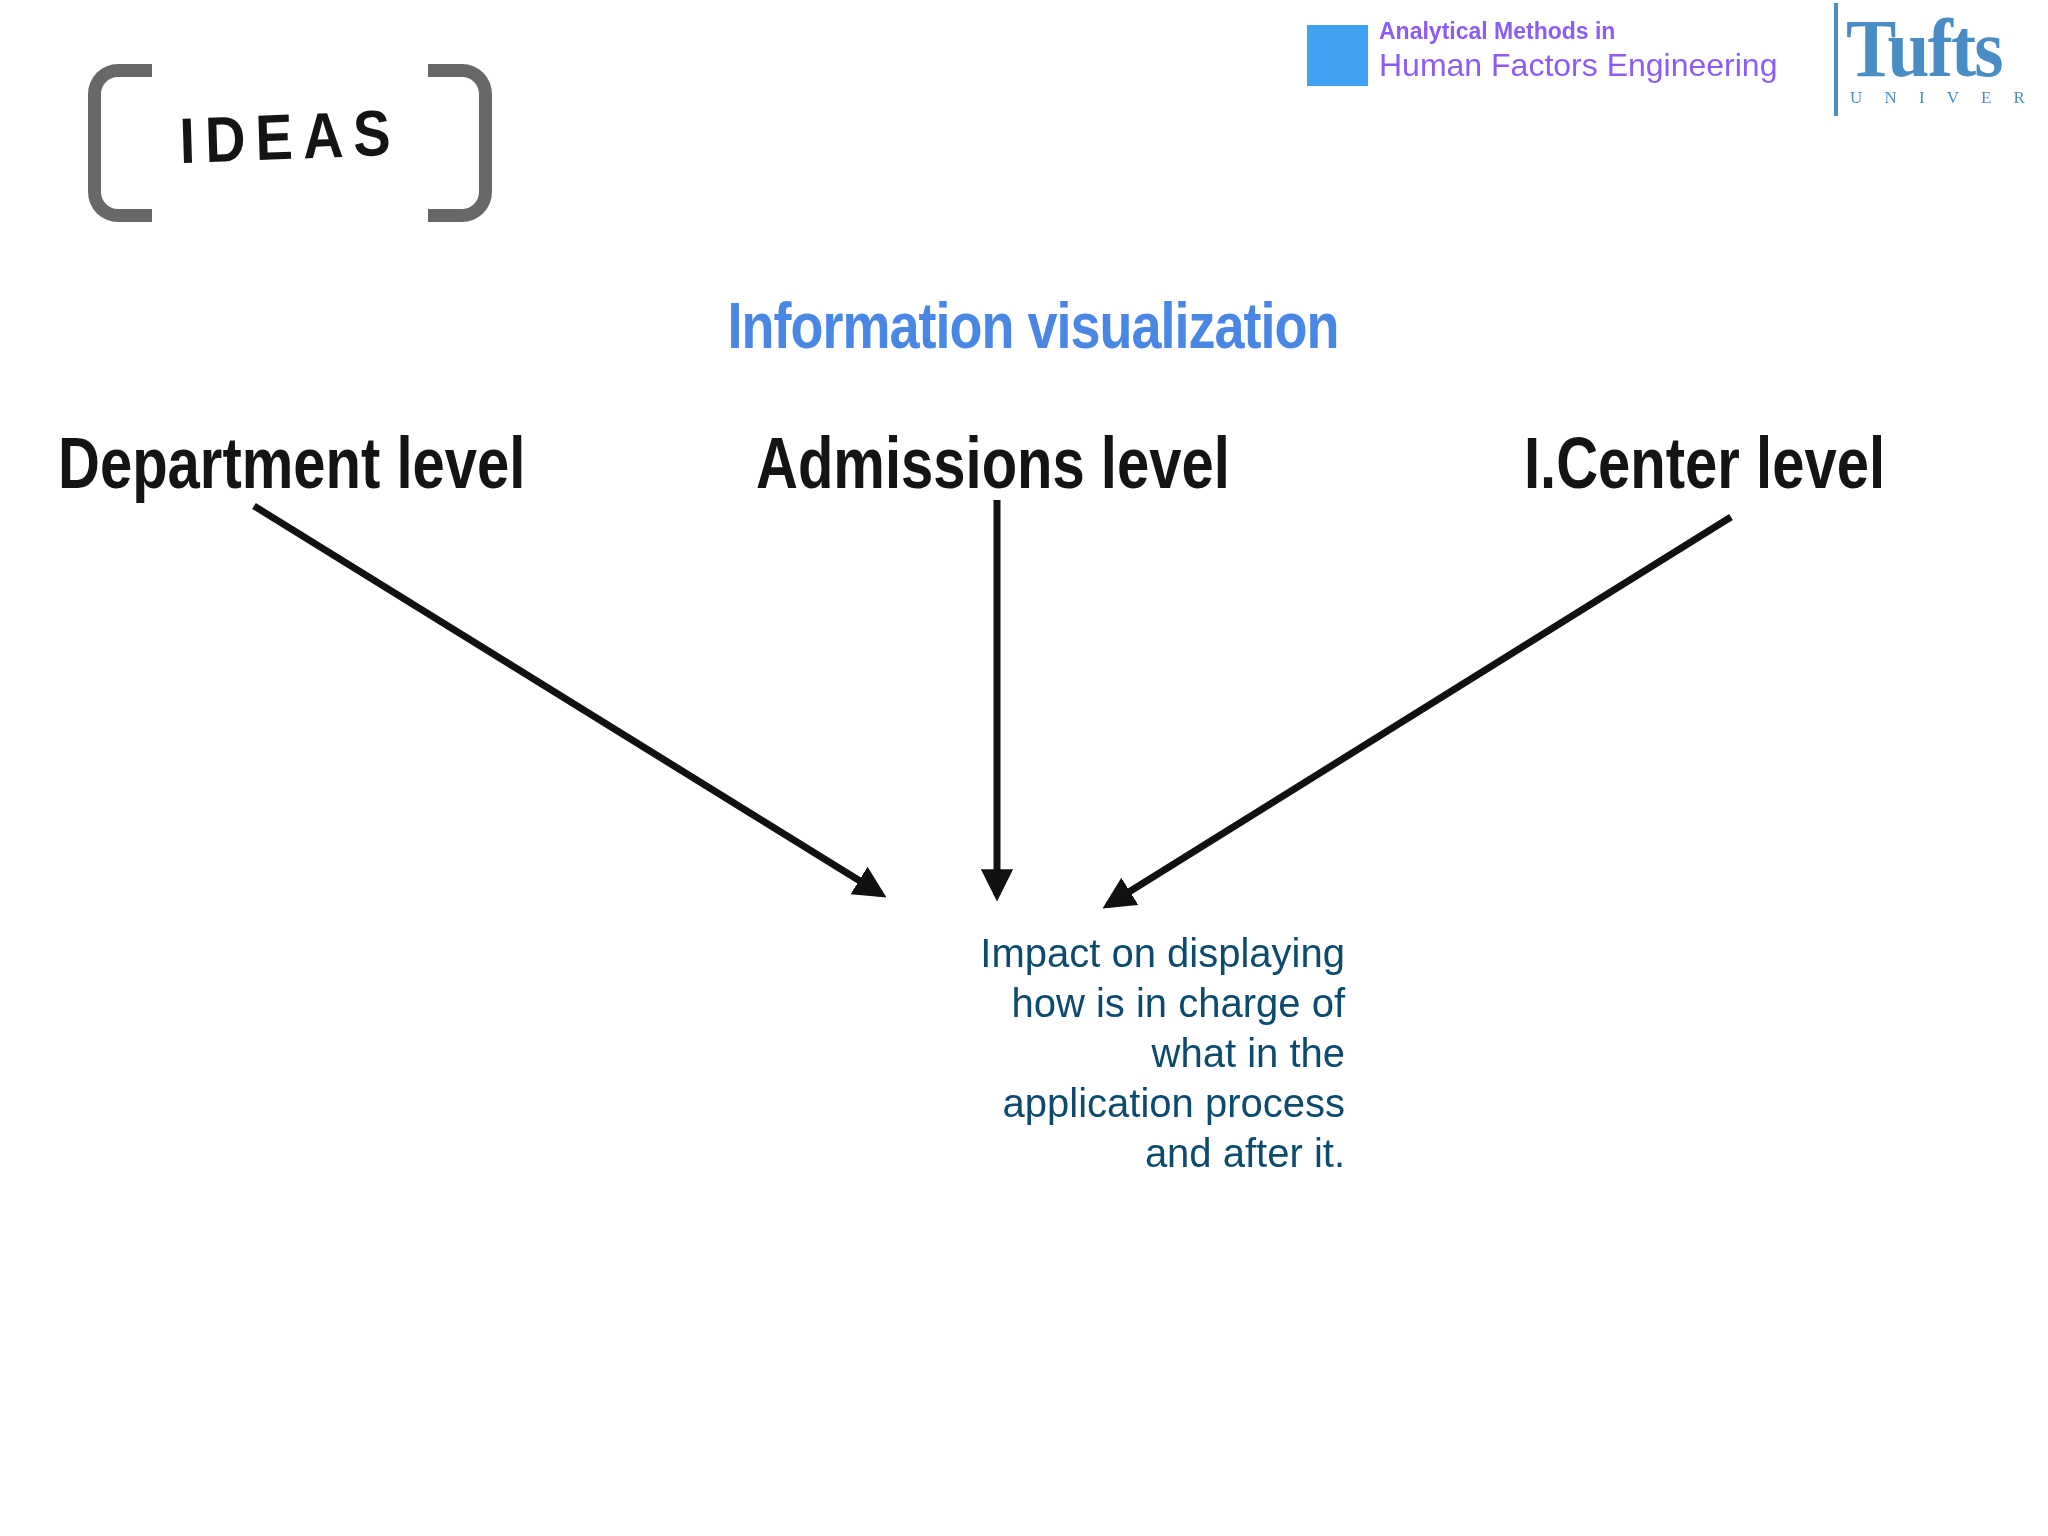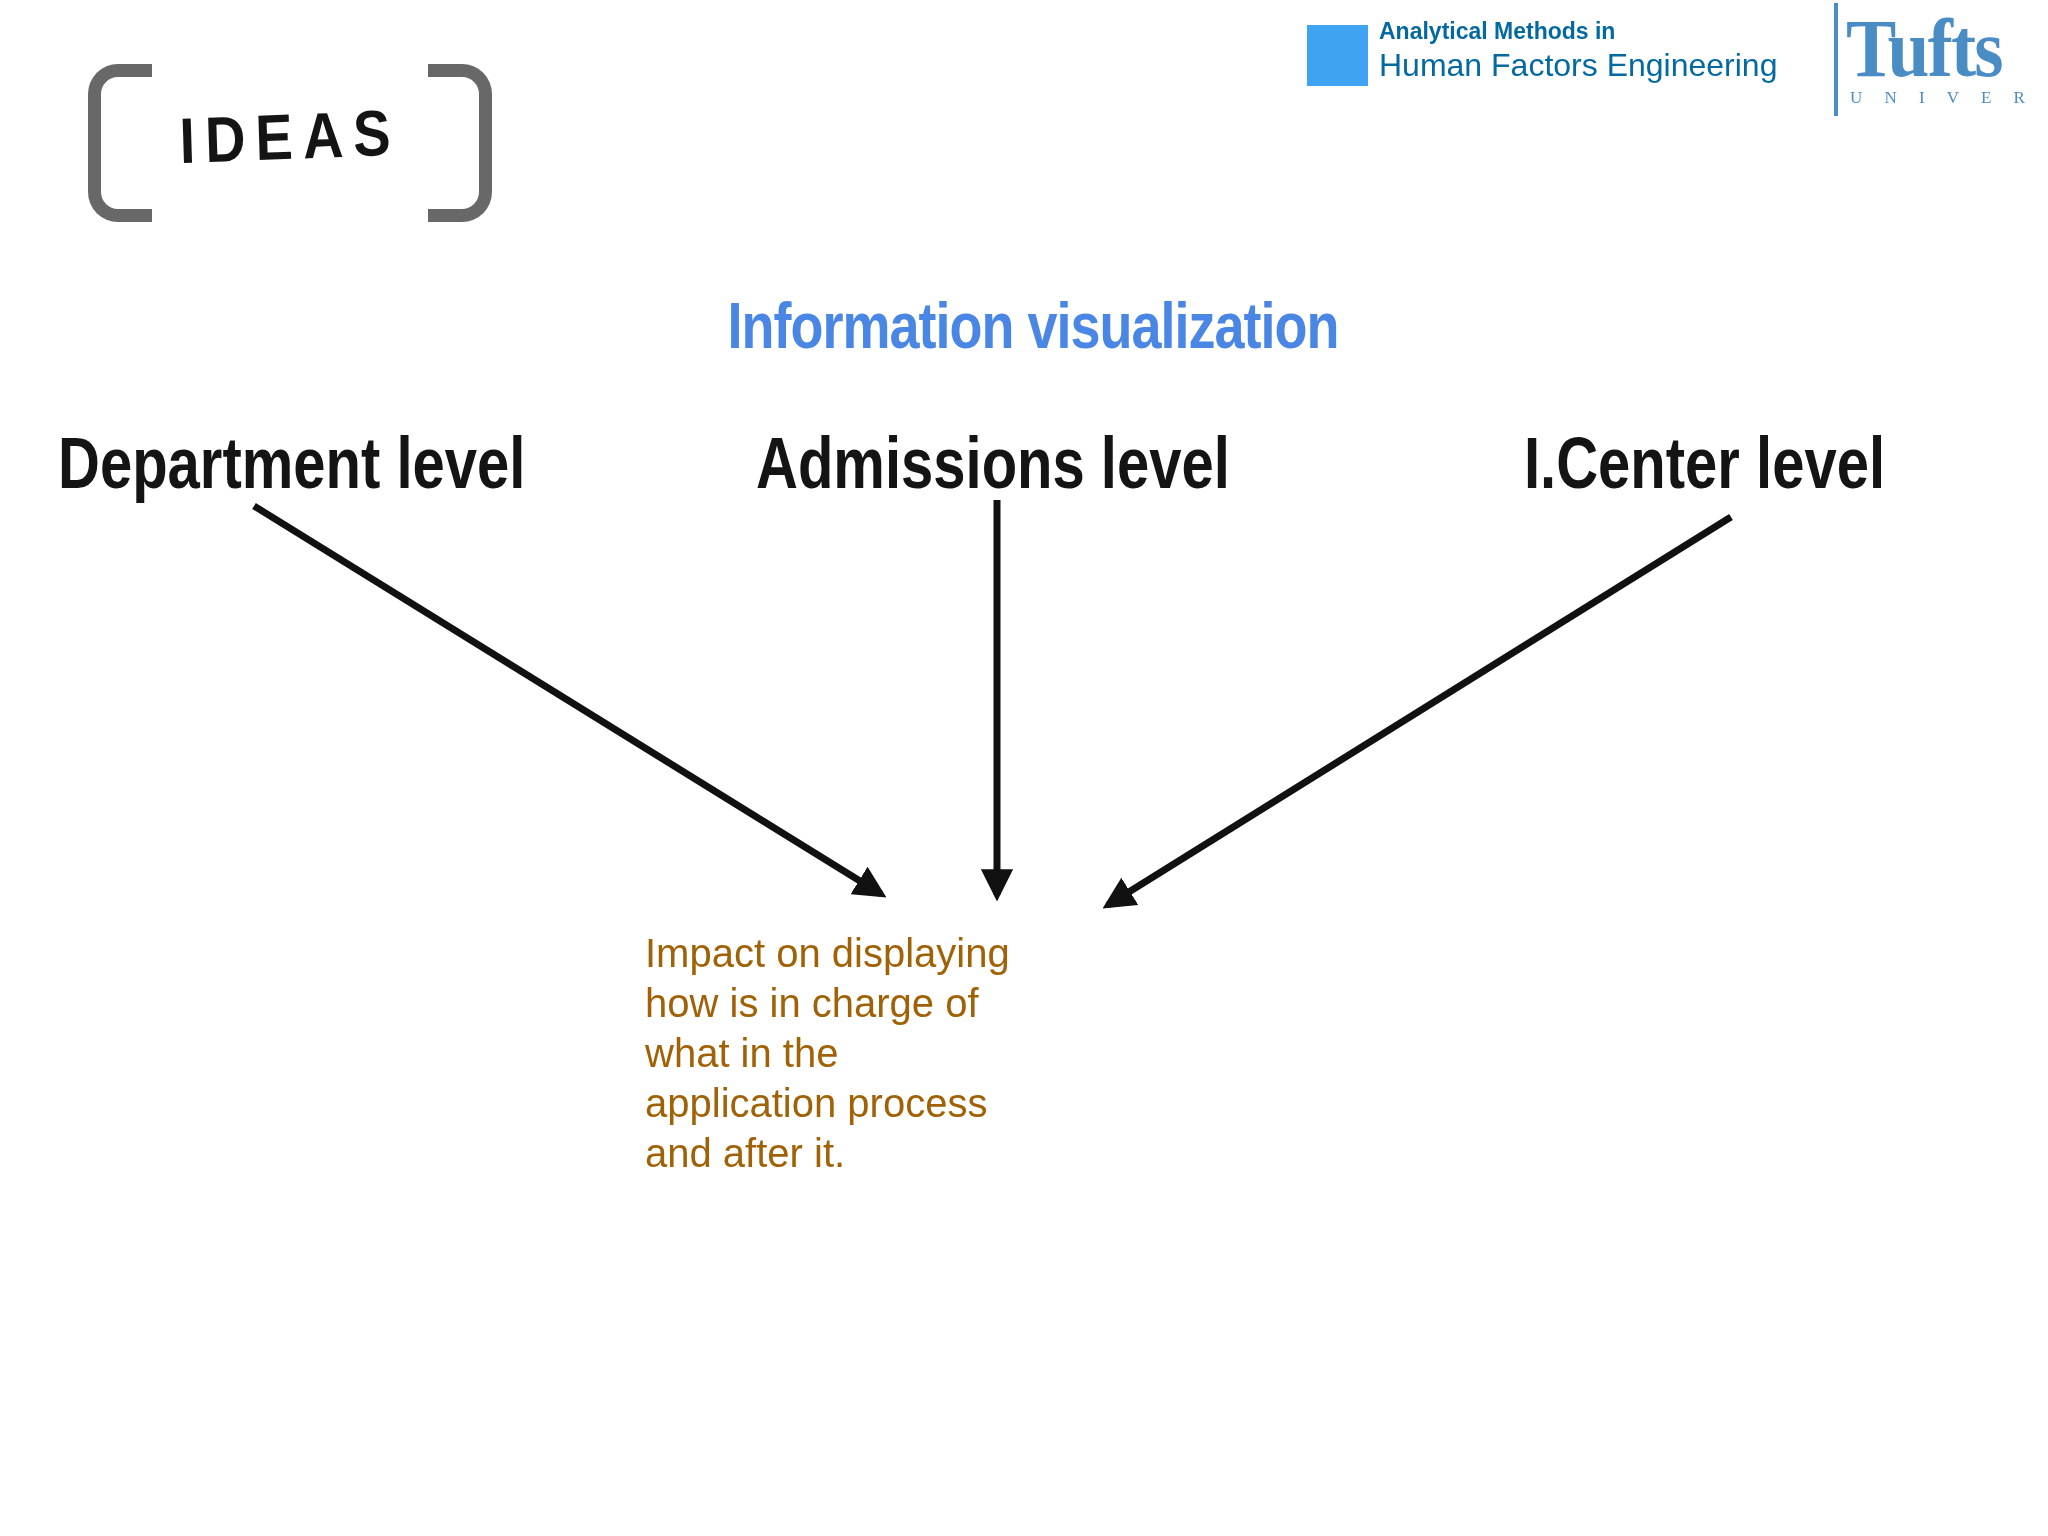--- a/index.html
+++ b/index.html
@@ -65,21 +65,21 @@
     left: 1307px;
     top: 25px;
     width: 61px;
     height: 61px;
     background: #3fa2f3;
   }
   .course-logo-text {
     position: absolute;
     left: 1379px;
     top: 20px;
-    color: #0369a1;
+    color: #8b5cf6;
     line-height: 1;
     white-space: nowrap;
   }
   .course-logo-line1 {
     font-size: 23px;
     font-weight: 700;
     margin-bottom: 6px;
   }
   .course-logo-line2 {
     font-size: 32px;
@@ -162,24 +162,24 @@
     stroke: #111111;
     stroke-width: 7;
   }
 
   
   .center-note {
     position: absolute;
     left: 645px;
     top: 928px;
     width: 700px;
-    text-align: left;
+    text-align: right;
     font-size: 40px;
     line-height: 50px;
-    color: #a16207;
+    color: #0c4a6e;
     white-space: pre-line;
   }
 </style>
 </head>
 <body>
 
 <div id="slide">
 
   <div class="ideas-badge">
     <div class="bracket bracket-left"></div>

